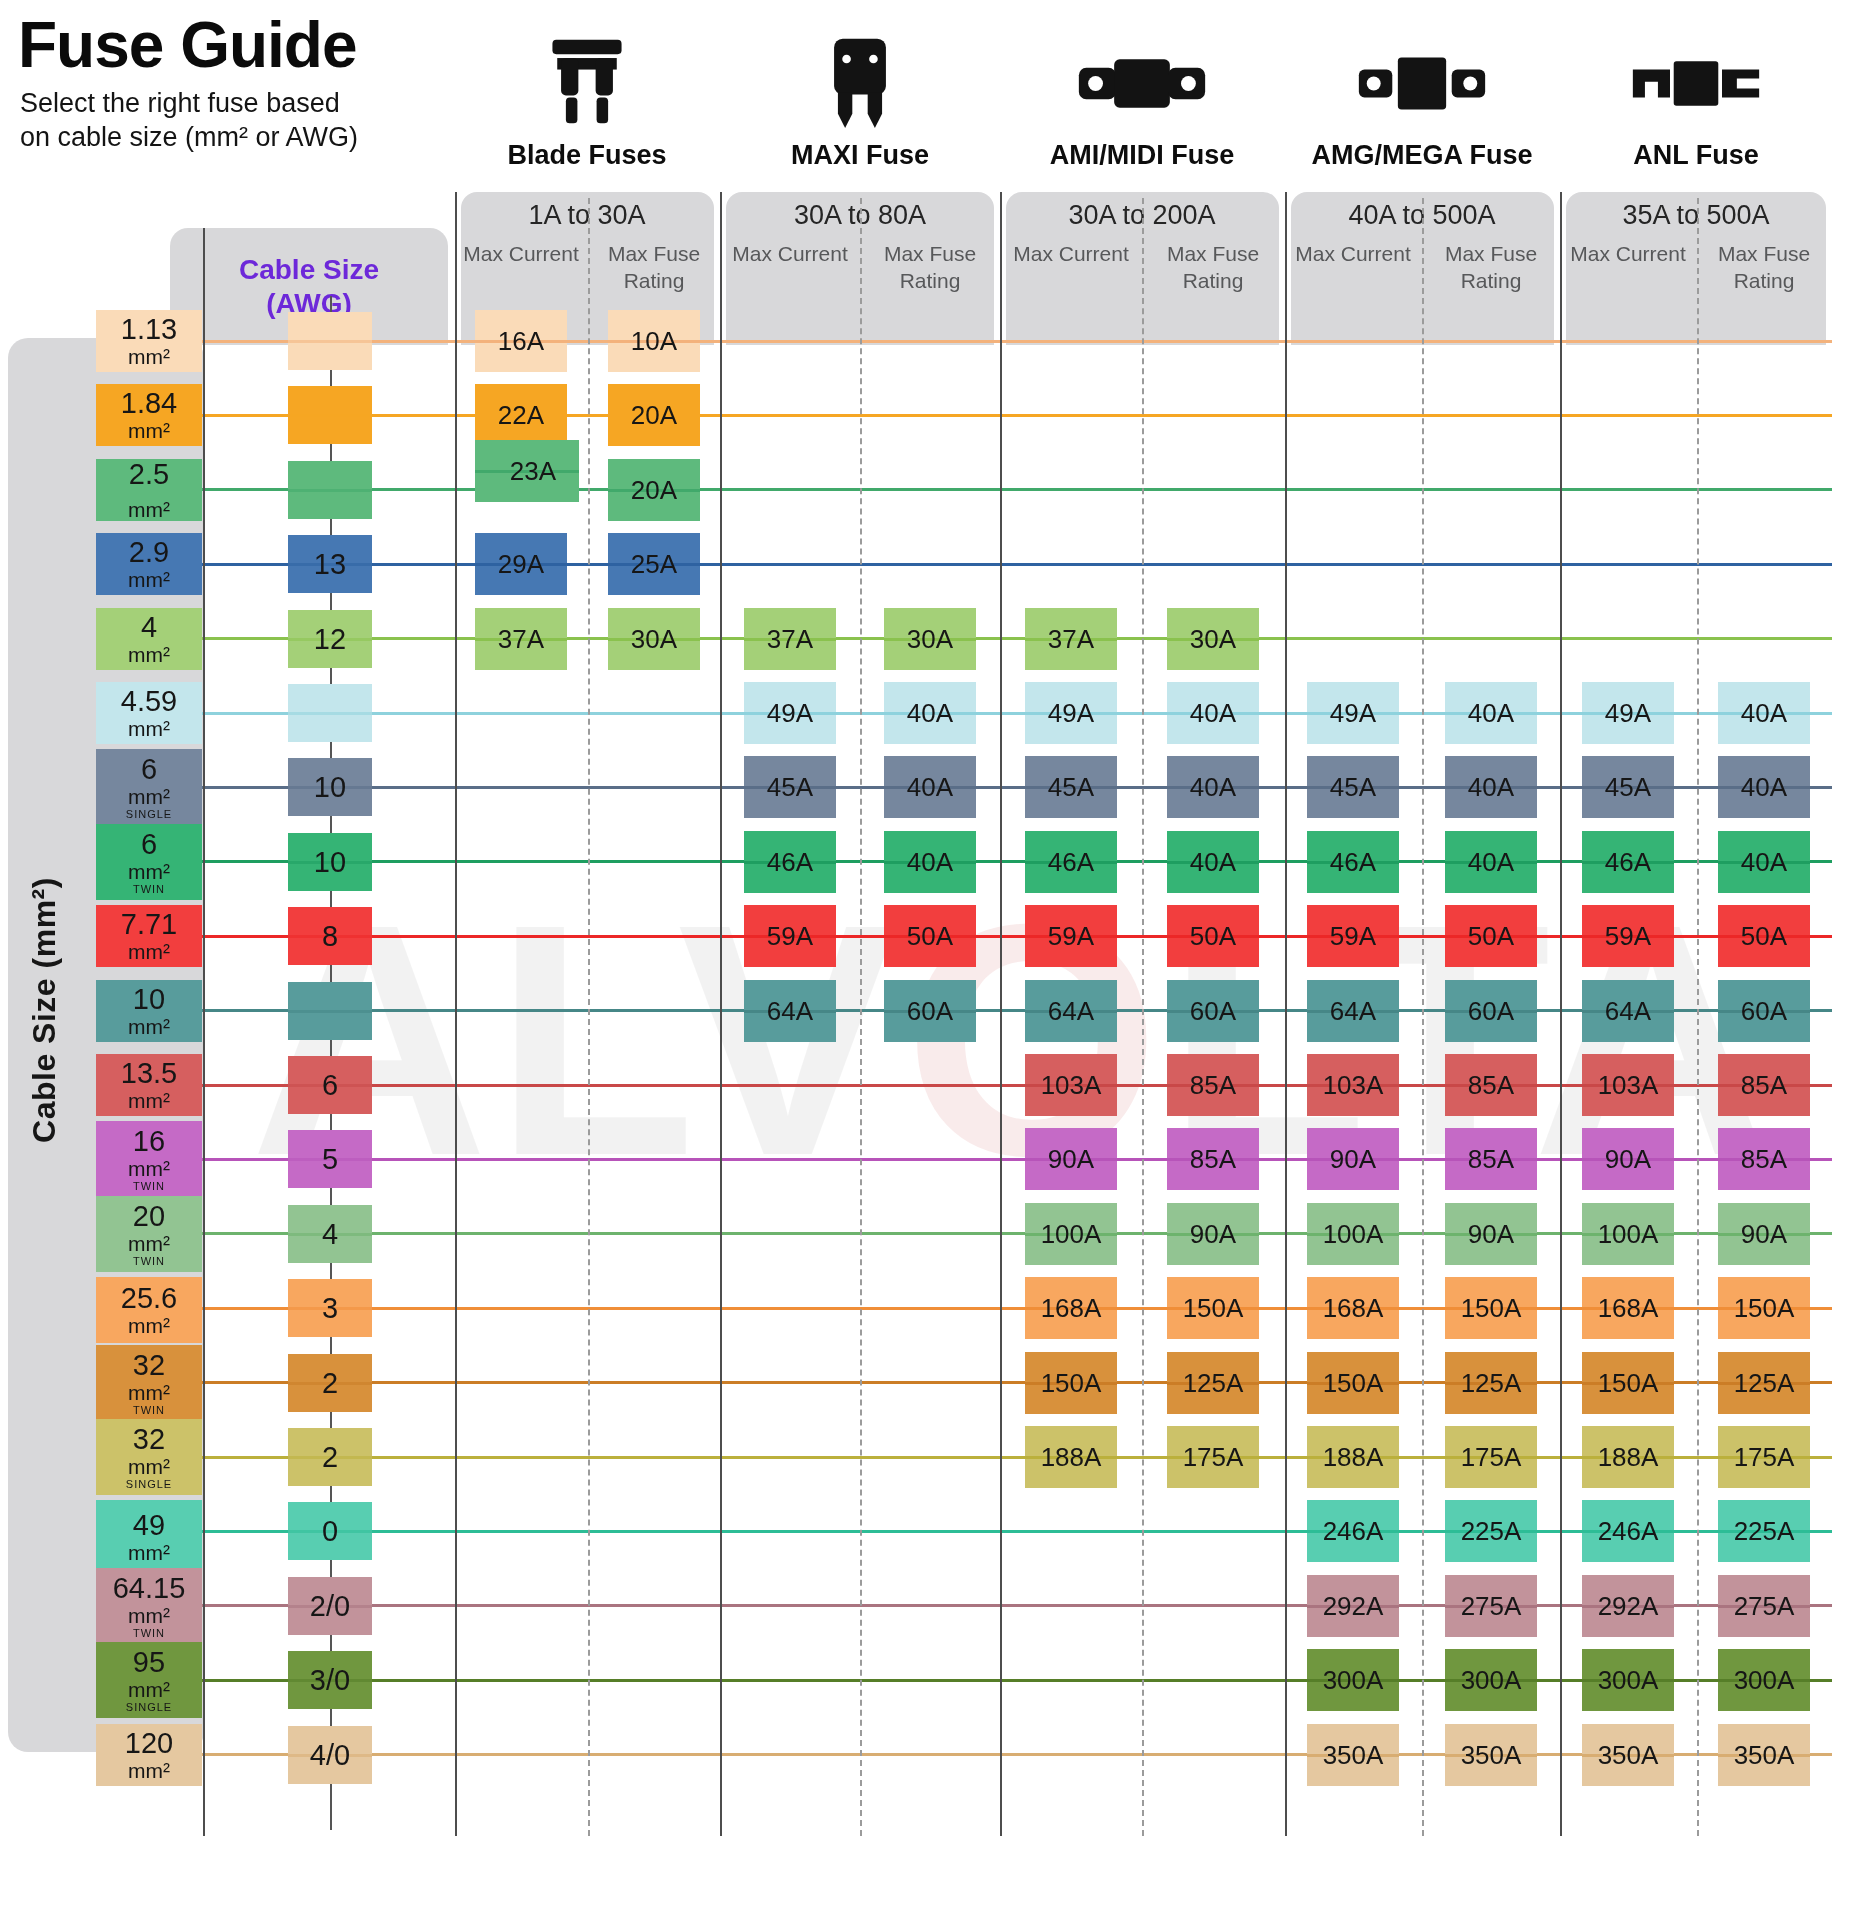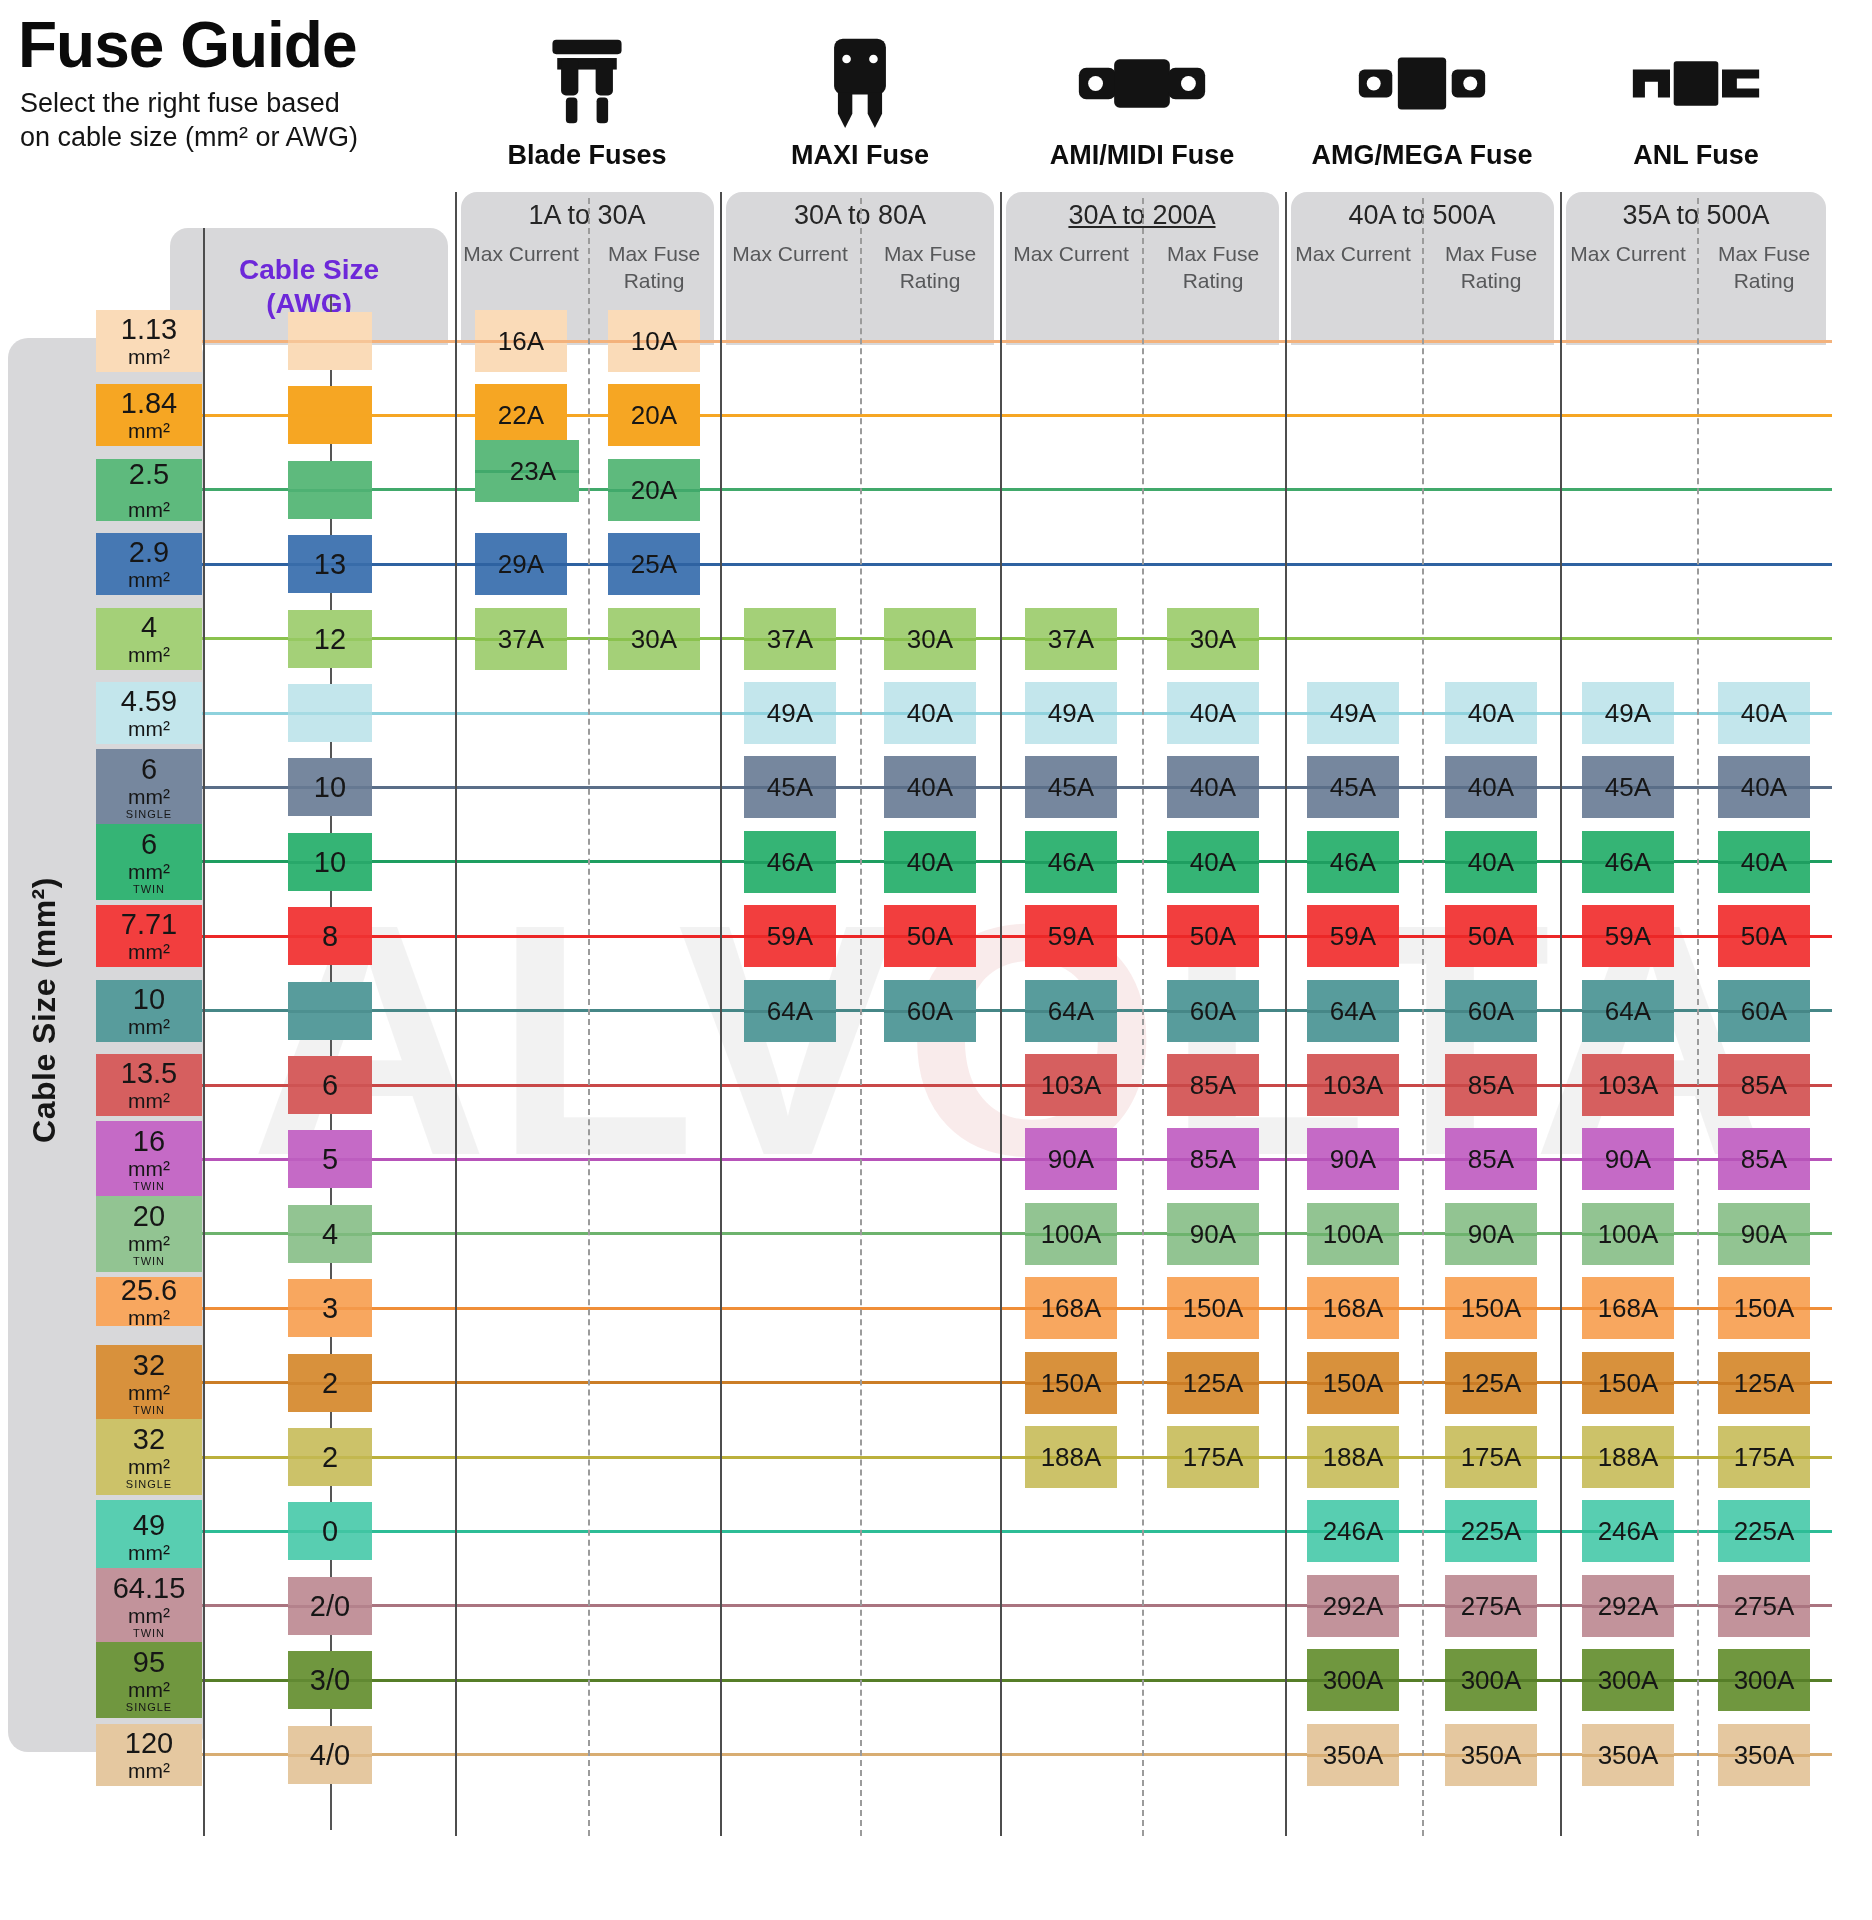--- a/index.html
+++ b/index.html
@@ -83,21 +83,21 @@
       <rect x="23" y="4" width="54" height="58" rx="9"></rect>
       <path d="M27 60 h15 v22 l-7.5 15 -7.5 -15 z"></path>
       <path d="M58 60 h15 v22 l-7.5 15 -7.5 -15 z"></path>
       <circle cx="36" cy="25" r="4.5" fill="#fff"></circle>
       <circle cx="64" cy="25" r="4.5" fill="#fff"></circle>
           </g>
         </svg>
       </div>
       <div class="fusename" style="left: 710px;">MAXI Fuse</div>
       <div class="groupband" style="left: 1006px; width: 273px; background: rgb(216, 216, 218);"></div>
-      <div class="rangelabel" style="left: 1002px; width: 280px; text-decoration: underline;">30A to 200A</div>
+      <div class="rangelabel" style="left: 1002px; width: 280px;">30A to 200A</div>
       <div class="sublabel" style="left: 1001px;">Max Current</div>
       <div class="sublabel" style="left: 1143px;">Max Fuse Rating</div>
       <div class="fuseicon" style="left: 1067px; width: 150px;">
         <svg viewBox="0 0 140 100" width="130" height="93">
           <g fill="#131313">
       <rect x="2" y="33" width="40" height="34" rx="8"></rect>
       <rect x="40" y="24" width="60" height="52" rx="6"></rect>
       <rect x="98" y="33" width="40" height="34" rx="8"></rect>
       <circle cx="20" cy="50" r="8" fill="#fff"></circle>
       <circle cx="120" cy="50" r="8" fill="#fff"></circle>
@@ -492,21 +492,21 @@
       </div>
       <div class="cell" style="left: 1582px; top: 1277px; background: rgb(248, 167, 95); --lc: #f08e38;">
         <span>168A</span>
       </div>
       <div class="cell" style="left: 1718px; top: 1277px; background: rgb(248, 167, 95); --lc: #f08e38;">
         <span>150A</span>
       </div>
       <div class="awgchip" style="top: 1279px; background: rgb(248, 167, 95); --lc: #f08e38;">
         <span>3</span>
       </div>
-      <div class="chip" style="top: 1277px; height: 49px; background: rgb(248, 167, 95);">
+      <div class="chip" style="top: 1277px; height: 66px; background: rgb(248, 167, 95);">
         <div class="v">25.6</div>
         <div class="u">mm²</div>
       </div>
       <div class="cell" style="left: 1025px; top: 1352px; background: rgb(216, 145, 60); --lc: #cb7d26;">
         <span>150A</span>
       </div>
       <div class="cell" style="left: 1167px; top: 1352px; background: rgb(216, 145, 60); --lc: #cb7d26;">
         <span>125A</span>
       </div>
       <div class="cell" style="left: 1307px; top: 1352px; background: rgb(216, 145, 60); --lc: #cb7d26;">

